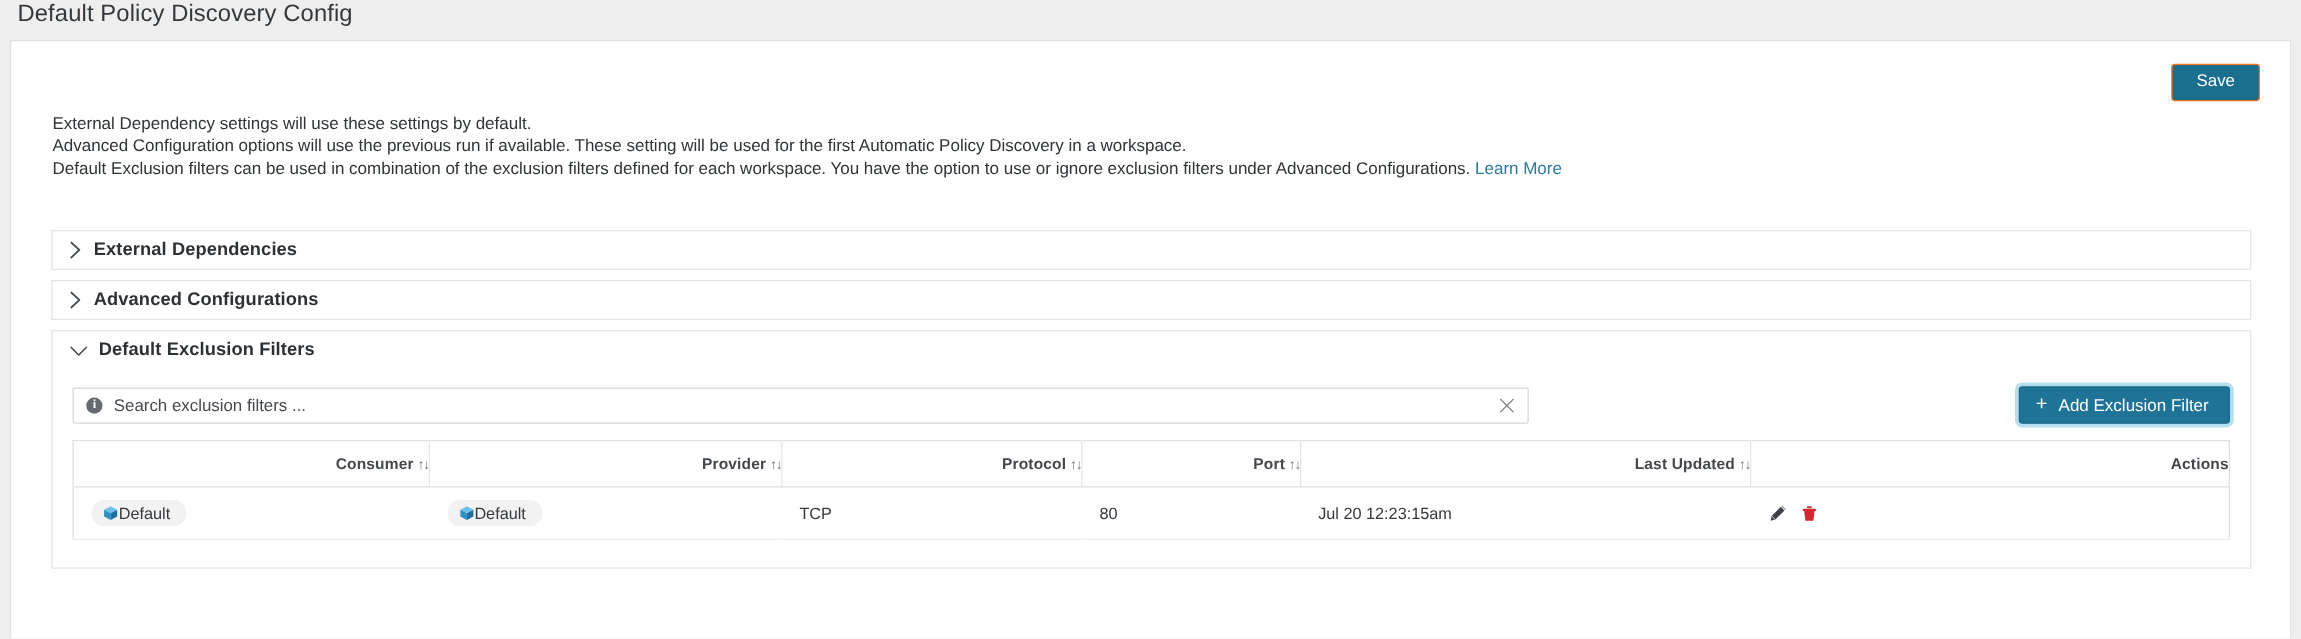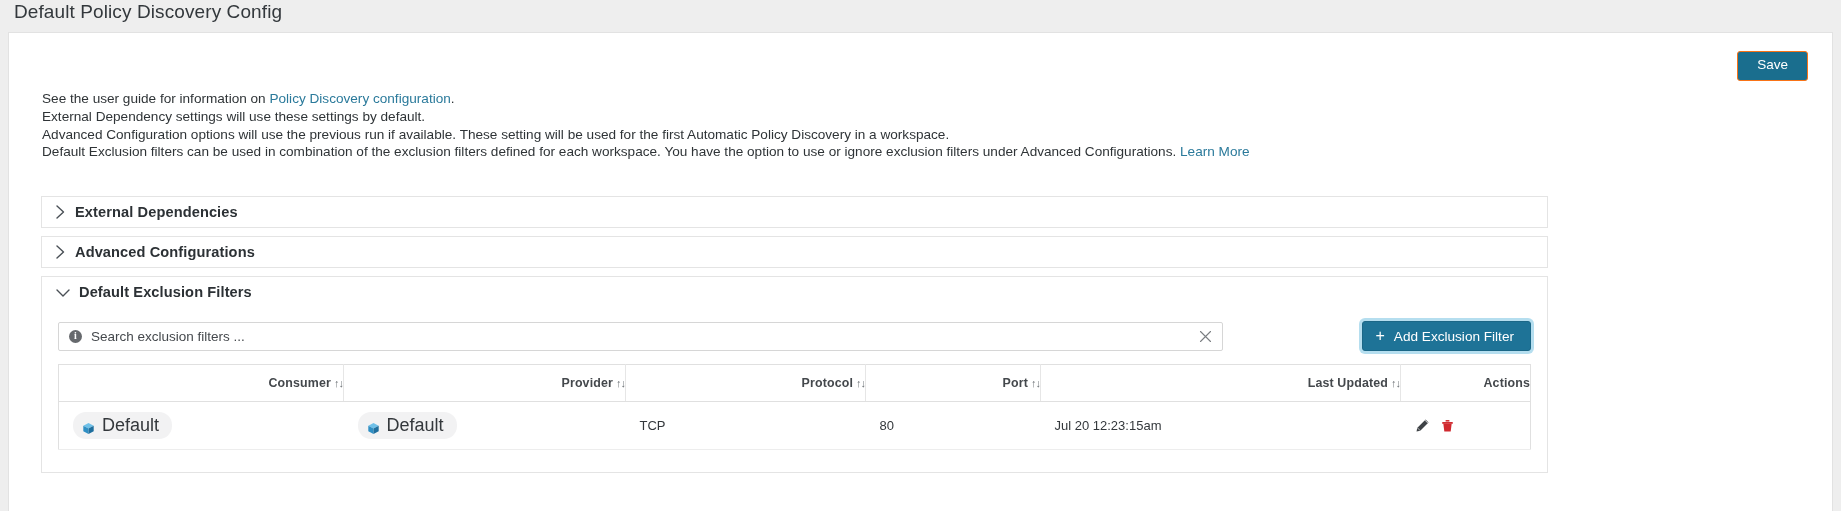--- a/index.html
+++ b/index.html
@@ -73,22 +73,22 @@
   .lnk {
     color: #2b7a9b;
     text-decoration: none;
     cursor: pointer;
   }
 
   
   .accordions {
     position: absolute;
     left: 32px;
-    top: 163px;
-    width: 1507px;
+    top: 151px;
+    width: 1760px;
   }
   .acc {
     border: 1px solid #e4e4e4;
     background: #ffffff;
     margin-bottom: 8px;
   }
   .acc-head {
     height: 30px;
     display: flex;
     align-items: center;
@@ -212,25 +212,24 @@
   table.exl td {
     font-size: 13px;
     color: #34383c;
     padding: 10px 0 10px 14px;
     border-bottom: 1px solid #ededed;
     vertical-align: middle;
   }
   .chip {
     display: inline-flex;
     align-items: center;
-    gap: 7px;
     background: #f2f2f3;
     border-radius: 13px;
     padding: 3px 13px 3px 9px;
-    font-size: 18px;
+    font-size: 13px;
     color: #34383c;
   }
   .cube { width: 13px; height: 13px; display: block; flex: 0 0 auto; }
   .actions-cell { padding-left: 13px; }
   .act-icons { display: flex; align-items: center; gap: 10px; }
   .icon-btn { cursor: pointer; display: inline-flex; line-height: 0; }
 
   
   .col-consumer { width: 285px; }
   .col-provider { width: 282px; }
@@ -246,23 +245,20 @@
 
   <div class="titlebar">
     <span class="title">Default Policy Discovery Config</span>
   </div>
 
   <div class="card">
 
     <button class="save-btn">Save</button>
 
     <div class="desc">
-      <div class="line">
-        <span>See the user guide for information on </span><a class="lnk">Policy Discovery configuration</a><span>.</span>
-      </div>
       <div class="line">External Dependency settings will use these settings by default.</div>
       <div class="line">Advanced Configuration options will use the previous run if available. These setting will be used for the first Automatic Policy Discovery in a workspace.</div>
       <div class="line">
         <span>Default Exclusion filters can be used in combination of the exclusion filters defined for each workspace. You have the option to use or ignore exclusion filters under Advanced Configurations. </span><a class="lnk">Learn More</a>
       </div>
     </div>
 
     <div class="accordions">
 
       <div class="acc">

